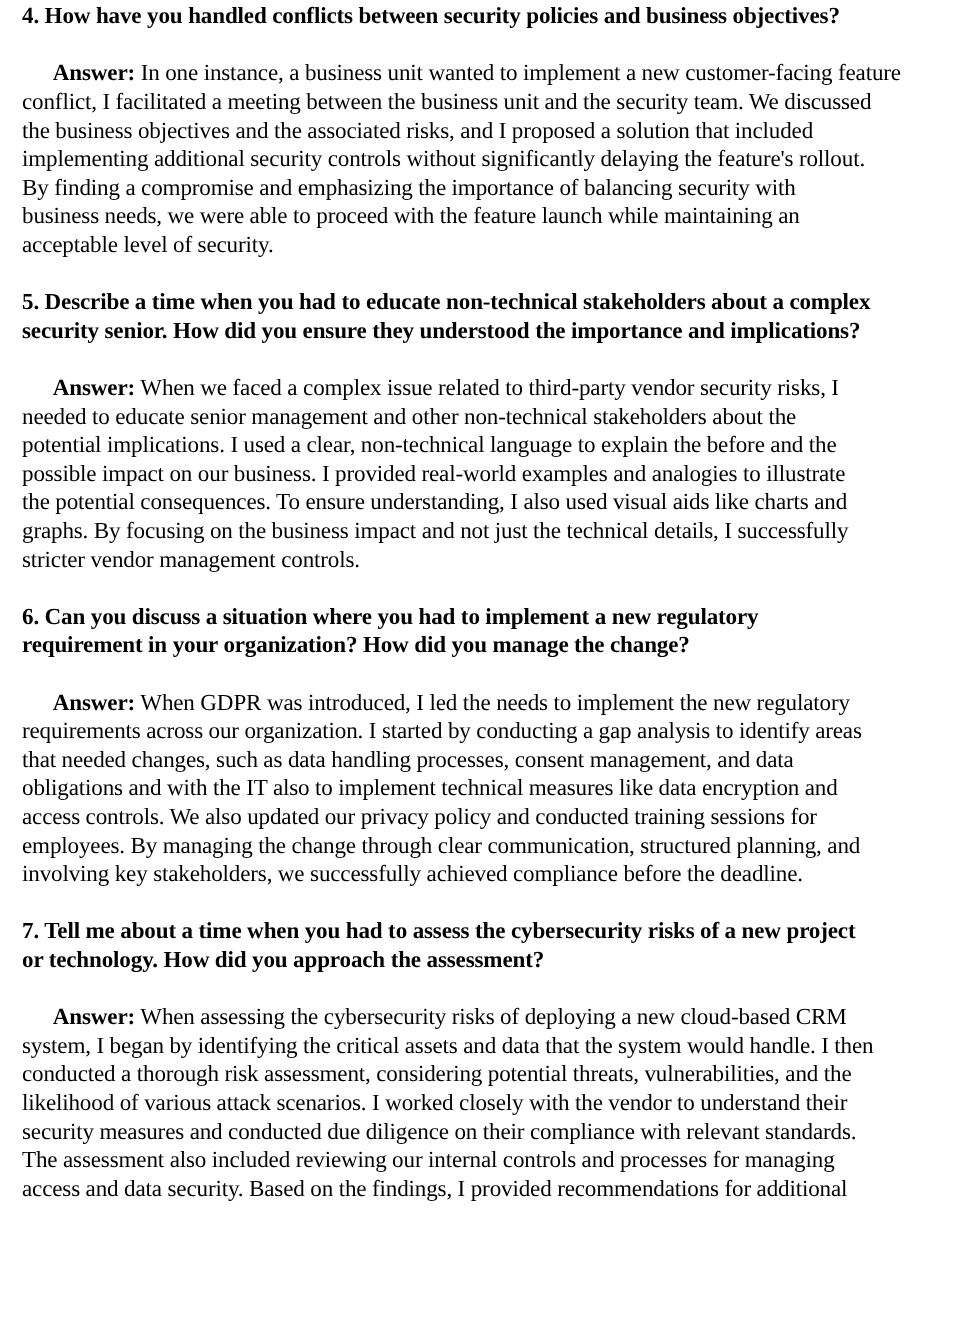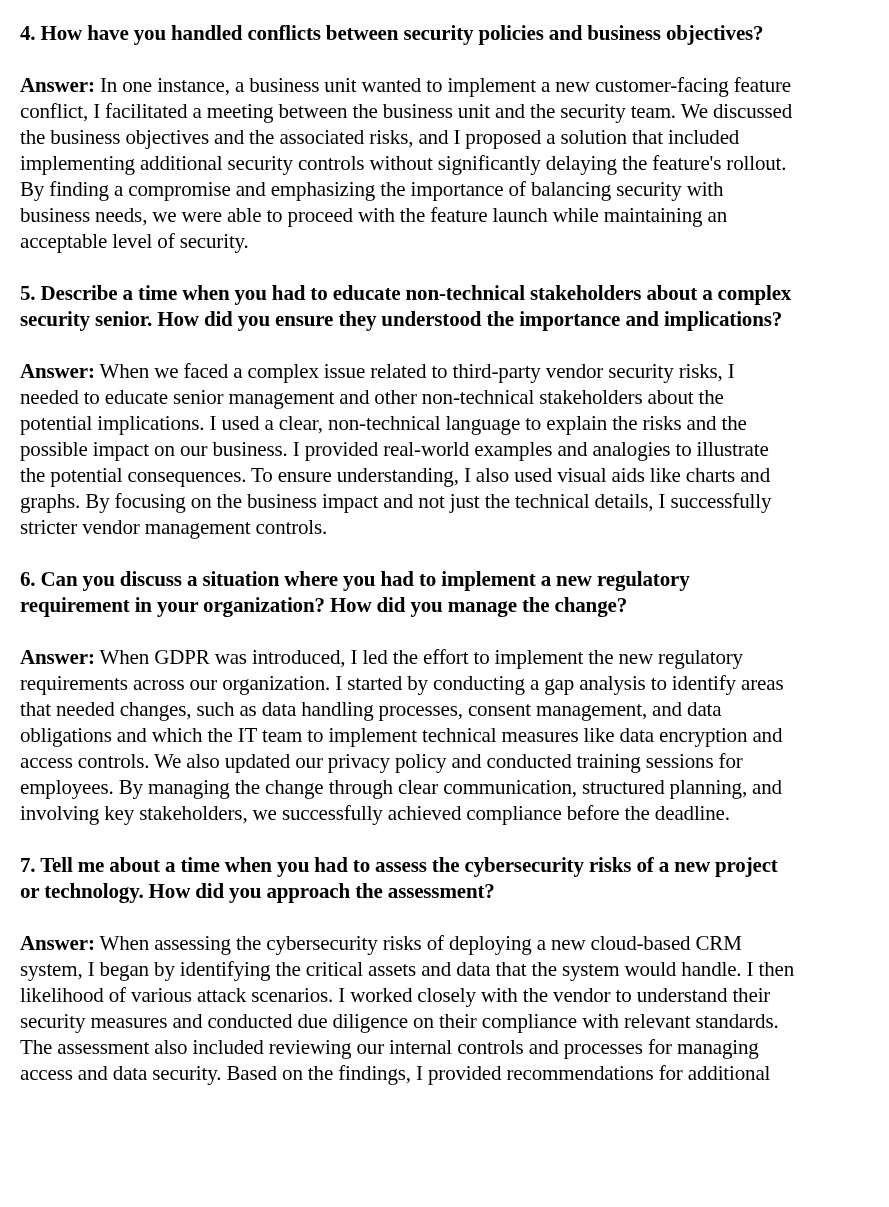--- a/index.html
+++ b/index.html
@@ -1,30 +1,30 @@
 <!DOCTYPE html>
 <html><head>
 <meta charset="utf-8">
 <style>
   html, body { margin: 0; padding: 0; background: #ffffff; }
   body {
     width: 889px; height: 1207px; overflow: hidden;
     font-family: "Liberation Serif", "DejaVu Serif", serif;
     color: #000000;
   }
-  .doc { padding: 20px 20px 0 20px; }
+  .doc { padding: 1px 20px 0 20px; }
   .line {
     font-size: 21px;
     line-height: 26px;
     height: 26px;
     white-space: nowrap;
     letter-spacing: -0.15px;
   }
   .q .line { font-weight: bold; }
-  .b { font-weight: bold; }
+  .b { font-weight: bold; margin-left: 28px; }
   .gap { height: 26px; }
 </style>
 </head>
 <body>
 
 <div class="doc">
 
   <div class="section">
     <div class="q">
       <div class="line">4. How have you handled conflicts between security policies and business objectives?</div>
@@ -44,56 +44,57 @@
 
   <div class="section">
     <div class="q">
       <div class="line">5. Describe a time when you had to educate non-technical stakeholders about a complex</div>
       <div class="line">security senior. How did you ensure they understood the importance and implications?</div>
     </div>
     <div class="gap"></div>
     <div class="a">
       <div class="line"><span class="b">Answer:</span><span> When we faced a complex issue related to third-party vendor security risks, I</span></div>
       <div class="line">needed to educate senior management and other non-technical stakeholders about the</div>
-      <div class="line">potential implications. I used a clear, non-technical language to explain the risks and the</div>
+      <div class="line">potential implications. I used a clear, non-technical language to explain the before and the</div>
       <div class="line">possible impact on our business. I provided real-world examples and analogies to illustrate</div>
       <div class="line">the potential consequences. To ensure understanding, I also used visual aids like charts and</div>
       <div class="line">graphs. By focusing on the business impact and not just the technical details, I successfully</div>
       <div class="line">stricter vendor management controls.</div>
     </div>
     <div class="gap"></div>
   </div>
 
   <div class="section">
     <div class="q">
       <div class="line">6. Can you discuss a situation where you had to implement a new regulatory</div>
       <div class="line">requirement in your organization? How did you manage the change?</div>
     </div>
     <div class="gap"></div>
     <div class="a">
-      <div class="line"><span class="b">Answer:</span><span> When GDPR was introduced, I led the effort to implement the new regulatory</span></div>
+      <div class="line"><span class="b">Answer:</span><span> When GDPR was introduced, I led the needs to implement the new regulatory</span></div>
       <div class="line">requirements across our organization. I started by conducting a gap analysis to identify areas</div>
       <div class="line">that needed changes, such as data handling processes, consent management, and data</div>
-      <div class="line">obligations and which the IT team to implement technical measures like data encryption and</div>
+      <div class="line">obligations and with the IT also to implement technical measures like data encryption and</div>
       <div class="line">access controls. We also updated our privacy policy and conducted training sessions for</div>
       <div class="line">employees. By managing the change through clear communication, structured planning, and</div>
       <div class="line">involving key stakeholders, we successfully achieved compliance before the deadline.</div>
     </div>
     <div class="gap"></div>
   </div>
 
   <div class="section">
     <div class="q">
       <div class="line">7. Tell me about a time when you had to assess the cybersecurity risks of a new project</div>
       <div class="line">or technology. How did you approach the assessment?</div>
     </div>
     <div class="gap"></div>
     <div class="a">
       <div class="line"><span class="b">Answer:</span><span> When assessing the cybersecurity risks of deploying a new cloud-based CRM</span></div>
       <div class="line">system, I began by identifying the critical assets and data that the system would handle. I then</div>
+      <div class="line">conducted a thorough risk assessment, considering potential threats, vulnerabilities, and the</div>
       <div class="line">likelihood of various attack scenarios. I worked closely with the vendor to understand their</div>
       <div class="line">security measures and conducted due diligence on their compliance with relevant standards.</div>
       <div class="line">The assessment also included reviewing our internal controls and processes for managing</div>
       <div class="line">access and data security. Based on the findings, I provided recommendations for additional</div>
     </div>
   </div>
 
 </div>
 
 </body></html>

